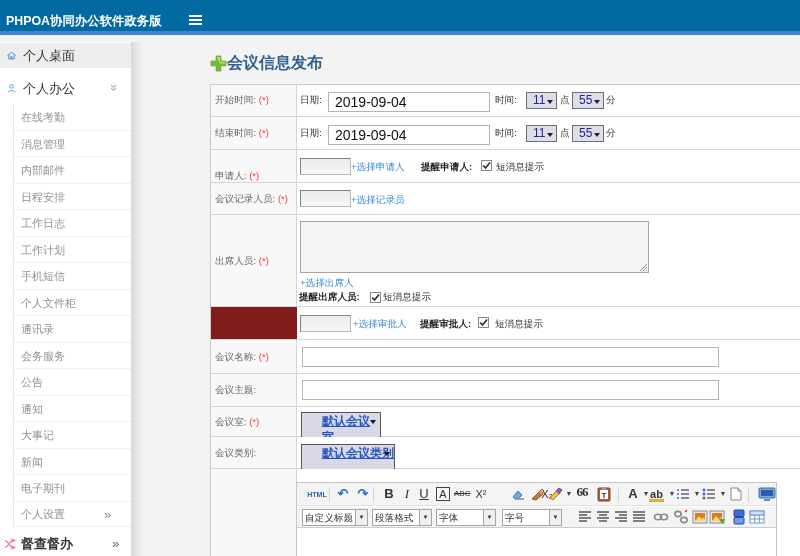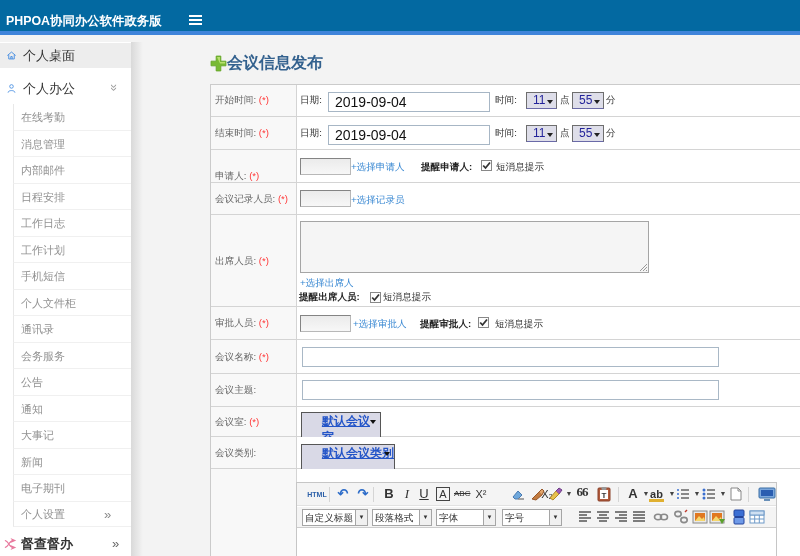--- a/index.html
+++ b/index.html
@@ -174,23 +174,20 @@
       <b style="position:absolute; left:2px; top:76px; color:#222;">提醒出席人员:</b>
       <svg style="position:absolute; left:73px; top:77px;" width="11" height="11" viewBox="0 0 11 11">
           <rect x="0.5" y="0.5" width="10" height="10" fill="#fdfdfd" stroke="#888"></rect>
           <path d="M2.2 5.5 L4.5 8 L9 2.5" fill="none" stroke="#333" stroke-width="1.8"></path>
         </svg>
       <span style="position:absolute; left:86px; top:76px;">短消息提示</span>
     </div>
   </div>
 
   <div class="trow" style="top:222px; height:33px;">
-    <div class="tlabel">
-        <span style="top:10px;">审批人员: <b class="red" style="font-weight:normal;">(*)</b></span>
-      </div>
     <div class="tfield">
       <div class="smallinput" style="left:3px; top:8px;"></div>
       <span class="lnk" style="position:absolute; left:56px; top:11px;">+选择审批人</span>
       <b style="position:absolute; left:123px; top:11px; color:#222;">提醒审批人:</b>
       <svg style="position:absolute; left:181px; top:10px;" width="11" height="11" viewBox="0 0 11 11">
           <rect x="0.5" y="0.5" width="10" height="10" fill="#fdfdfd" stroke="#888"></rect>
           <path d="M2.2 5.5 L4.5 8 L9 2.5" fill="none" stroke="#333" stroke-width="1.8"></path>
         </svg>
       <span style="position:absolute; left:198px; top:11px;">短消息提示</span>
     </div>

